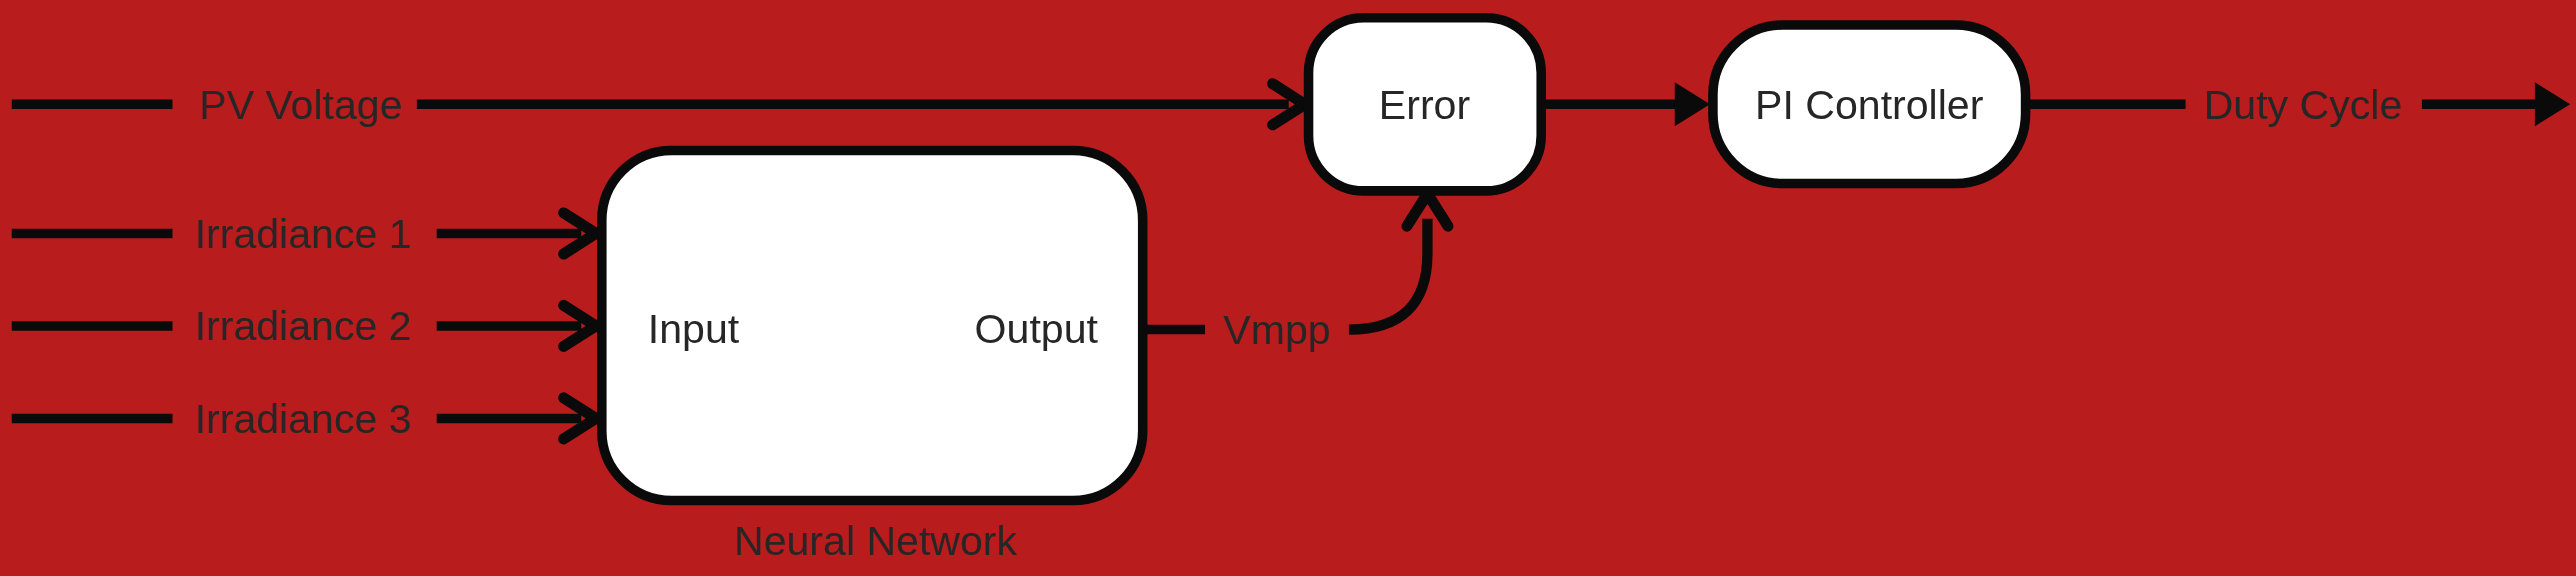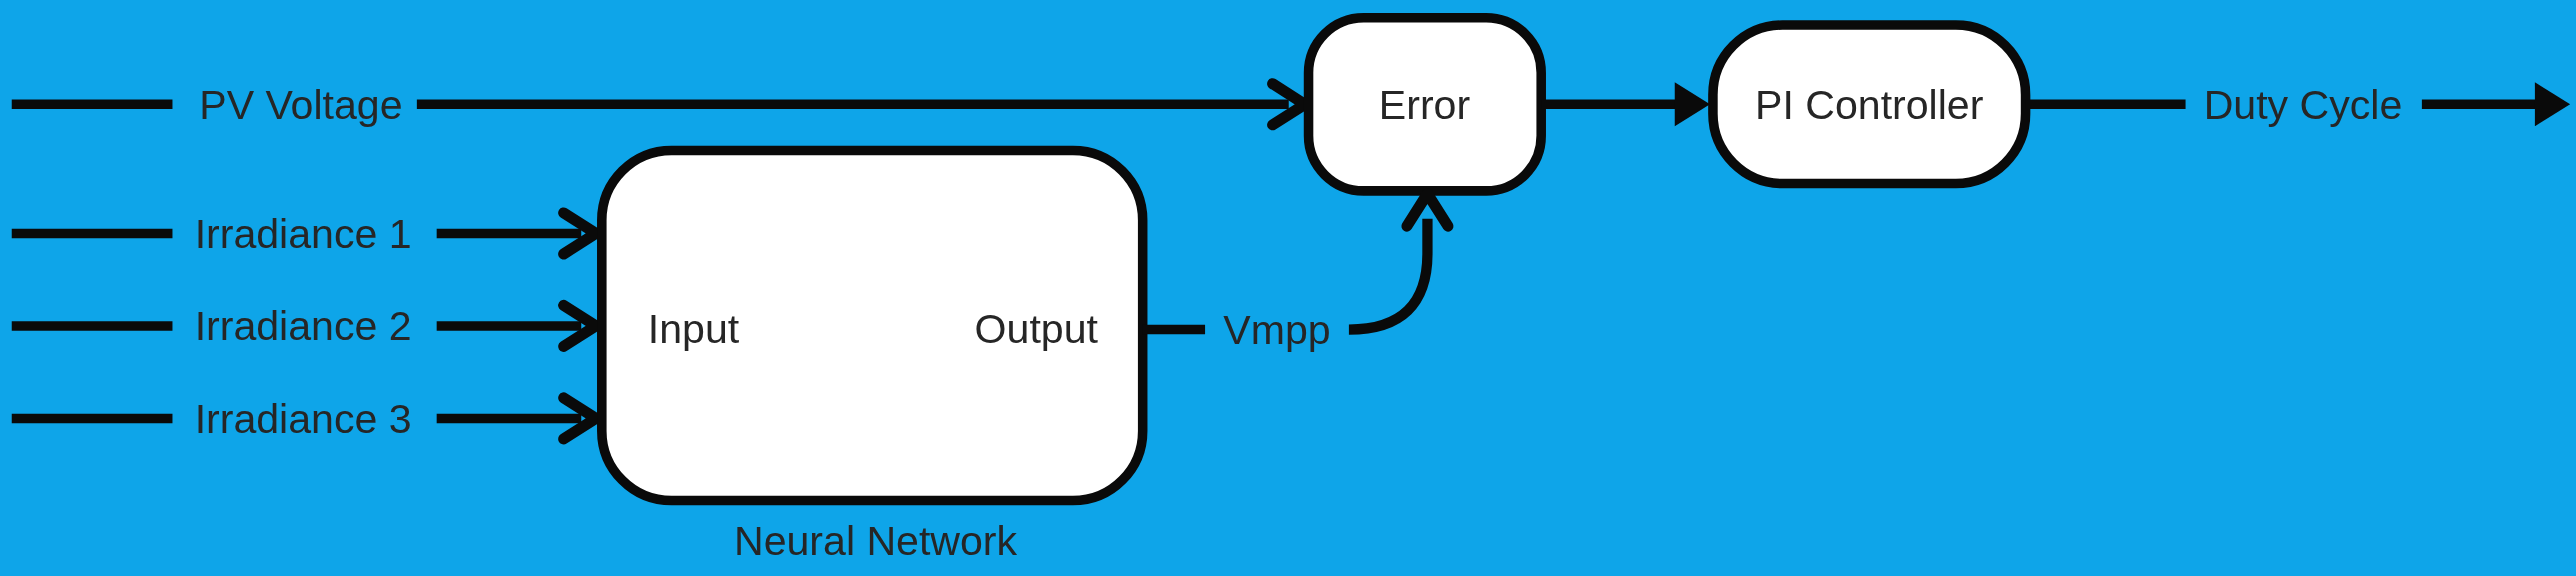--- a/index.html
+++ b/index.html
@@ -4,21 +4,21 @@
 <style>
   html, body {
     margin: 0;
     padding: 0;
     background: #ffffff;
   }
   .canvas {
     position: relative;
     width: 2576px;
     height: 577px;
-    background: #0ea5e9;
+    background: #b91c1c;
     overflow: hidden;
     font-family: "Liberation Sans", "DejaVu Sans", sans-serif;
   }
   svg { display: block; }
   .sig-line {
     stroke: #0a0a0a;
     stroke-width: 13;
     fill: none;
   }
   .curve-line {

